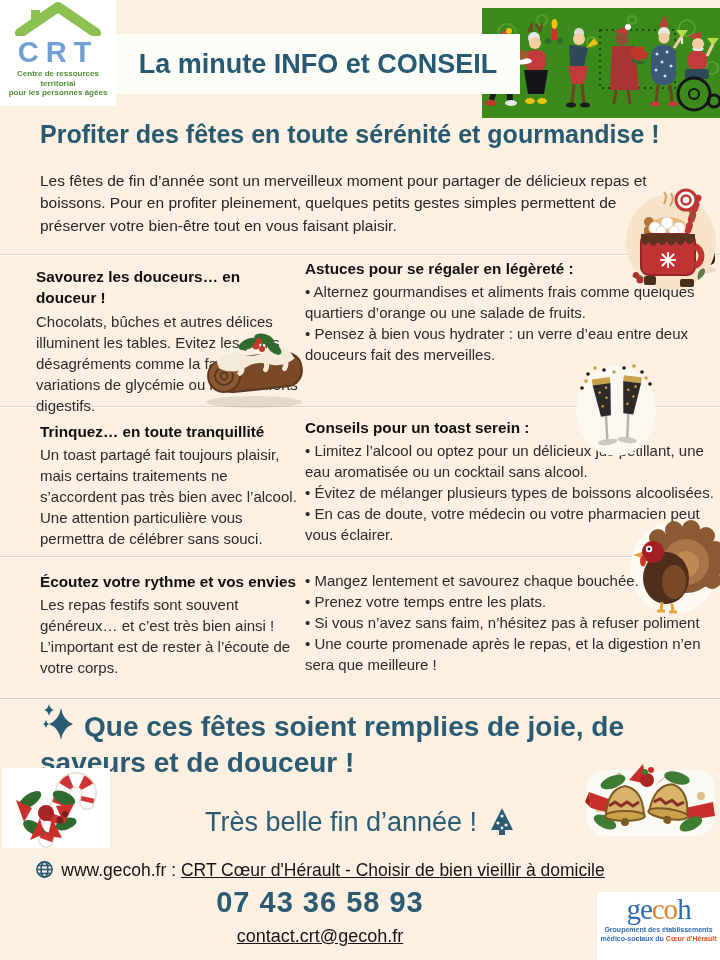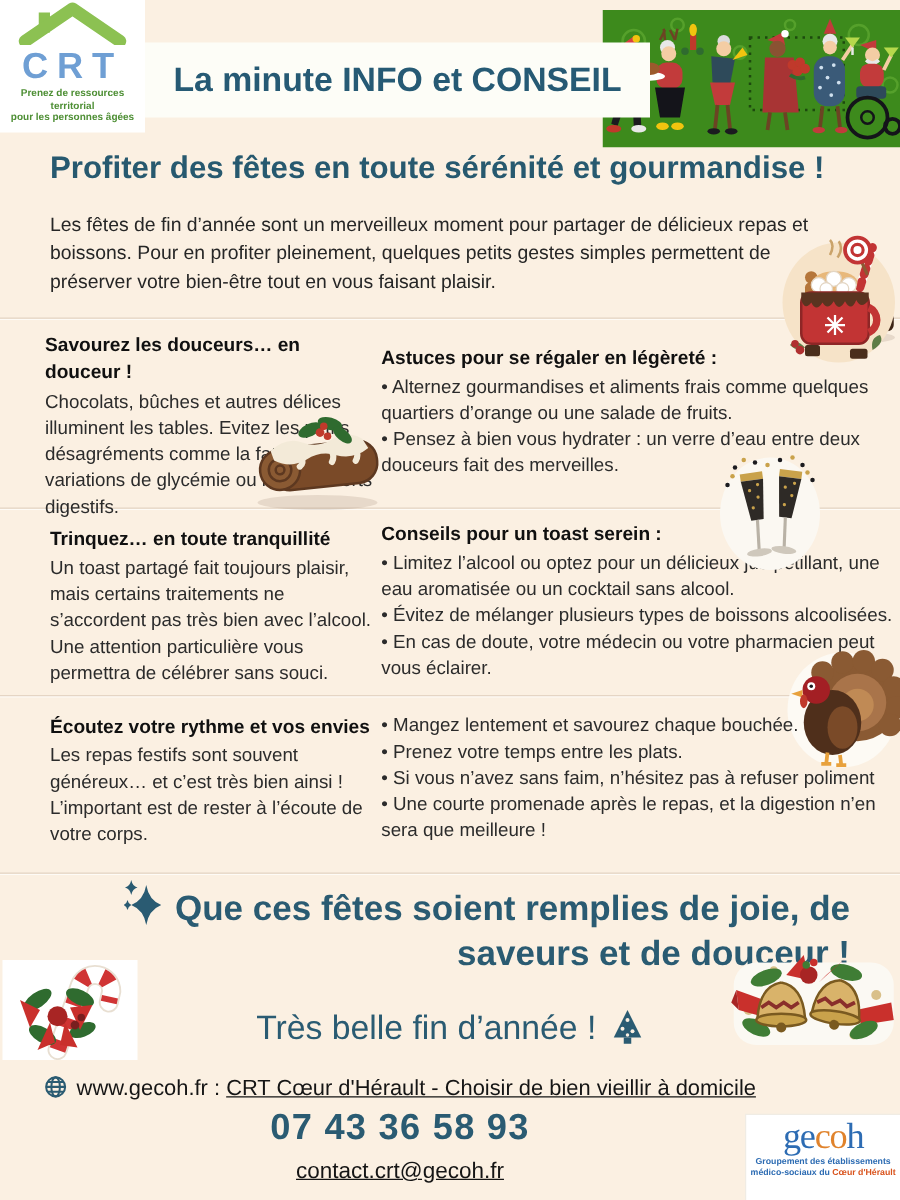--- a/index.html
+++ b/index.html
@@ -17,31 +17,31 @@
   
   .heading{left:40px;top:120px;width:660px;font-size:25px;font-weight:bold;color:#27596f;}
   .intro{left:40px;top:170px;width:615px;font-size:15.5px;color:#262626;line-height:1.45;}
   .hotchoc{left:624px;top:186px;width:94px;height:106px;z-index:2;}
   .sep{left:0;width:720px;height:1px;background:rgba(150,120,90,.22);box-shadow:0 1px 0 rgba(255,255,255,.7);}
   
   .sec{font-size:15px;color:#2b2b2b;line-height:1.4;}
   .sec-title{font-weight:bold;color:#101010;font-size:15.3px;margin:0 0 2px 0;}
   .bullet::before{content:"• ";}
   .s-l1{left:36px;top:266px;width:262px;}
-  .s-r1{left:305px;top:276px;width:412px;}
+  .s-r1{left:305px;top:258px;width:412px;}
   .s-l2{left:40px;top:421px;width:262px;}
   .s-r2{left:305px;top:417px;width:412px;}
   .s-l3{left:40px;top:571px;width:262px;}
   .s-r3{left:305px;top:570px;width:412px;}
   .buche{left:196px;top:326px;width:112px;height:84px;z-index:2;}
   .chocs{left:644px;top:230px;width:76px;height:46px;}
   .champ{left:574px;top:364px;width:84px;height:94px;z-index:2;}
   .turkey{left:628px;top:516px;width:92px;height:100px;}
   
-  .wish{left:40px;top:702px;width:640px;text-align:right;font-size:28px;font-weight:bold;
+  .wish{left:40px;top:702px;width:640px;text-align:left;font-size:28px;font-weight:bold;
         color:#2a5b72;line-height:1.3;}
   .wish svg{vertical-align:-6px;margin-right:8px;}
   .candy-box{left:2px;top:768px;width:108px;height:80px;background:#ffffff;}
   .bells{left:583px;top:758px;width:137px;height:86px;}
   .farewell{left:80px;top:806px;width:560px;text-align:center;font-size:27px;font-weight:normal;color:#2a5b72;}
   .farewell svg{vertical-align:-5px;margin-left:12px;}
   
   .web-line{left:0;top:860px;width:640px;text-align:center;font-size:17.5px;color:#151515;}
   .web-line svg{vertical-align:-3px;margin-right:7px;}
   .web-link{text-decoration:underline;cursor:pointer;}
@@ -61,21 +61,21 @@
 <body>
 
 <div class="page">
 
   <div class="abs logo-box">
     <svg width="90" height="36" viewBox="0 0 90 36">
       <rect x="18" y="10" width="9" height="16" fill="#8cc152"></rect>
       <polyline points="7,33 45,7 83,33" fill="none" stroke="#8cc152" stroke-width="10" stroke-linecap="round" stroke-linejoin="round"></polyline>
     </svg>
     <div class="logo-acronym">CRT</div>
-    <div class="logo-sub">Prenez de ressources territorial</div>
+    <div class="logo-sub">Centre de ressources territorial</div>
     <div class="logo-sub">pour les personnes âgées</div>
   </div>
 
   <div class="abs title-strip">
     <span class="doc-title">La minute INFO et CONSEIL</span>
   </div>
 
   <div class="abs party">
     <svg width="238" height="110" viewBox="0 0 238 110">
       <rect width="238" height="110" fill="#3d8a1c"></rect>

